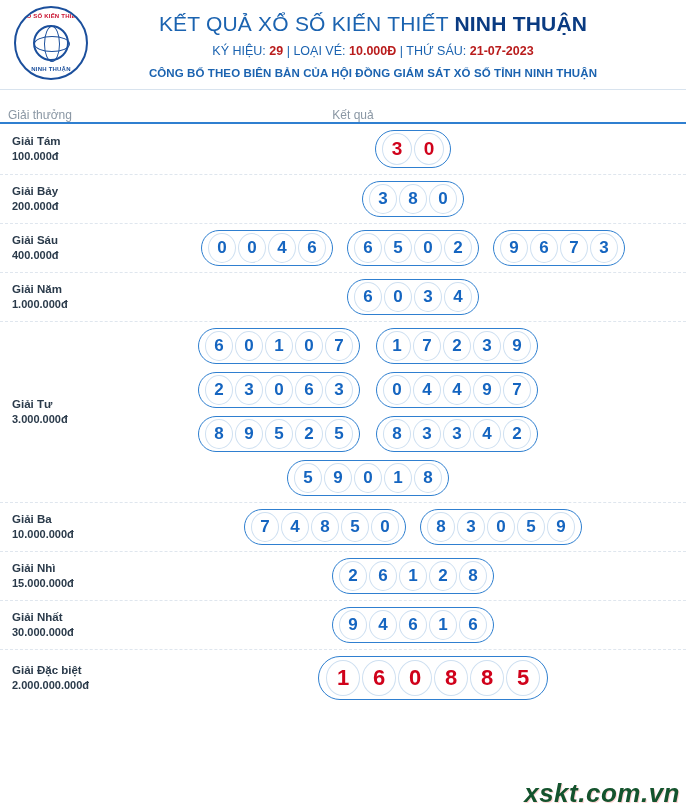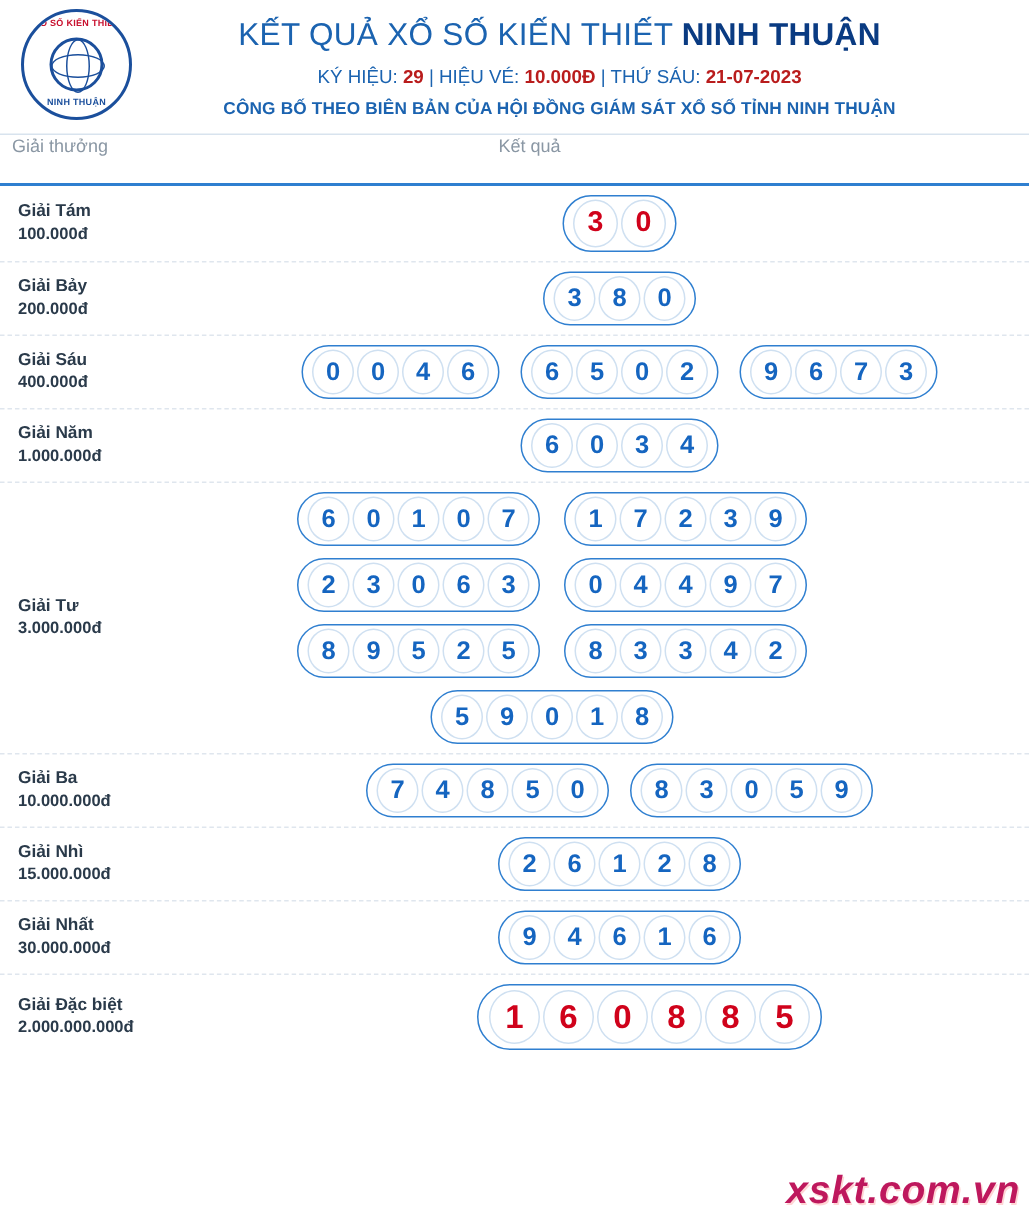--- a/index.html
+++ b/index.html
@@ -97,21 +97,21 @@
     font-size: 11.5px;
     color: #1b63b0;
     font-weight: bold;
     letter-spacing: .1px;
     text-align: center;
   }
 
   
   .table-head {
     display: flex;
-    align-items: flex-start;
+    align-items: flex-end;
     height: 34px;
     border-bottom: 2px solid #2f7fd0;
     padding: 0 8px;
     font-size: 12px;
     color: #8a97a4;
   }
   .th-prize { width: 150px; flex: none; }
   .th-result { flex: 1; text-align: center; padding-right: 130px; }
 
   
@@ -197,21 +197,21 @@
   }
 
   
   .watermark {
     position: absolute;
     right: 6px;
     bottom: 2px;
     font-size: 26px;
     font-weight: bold;
     font-style: italic;
-    color: #be185d;
+    color: #14532d;
     letter-spacing: .5px;
     text-shadow: 1px 1px 0 #ffd5d5;
   }
 </style>
 </head>
 <body>
 
 <div id="page">
 
   <div class="header">
@@ -225,21 +225,21 @@
 
     <div class="title-block">
       <div class="main-title">
         <span>KẾT QUẢ XỔ SỐ KIẾN THIẾT</span>
         <b>NINH THUẬN</b>
       </div>
       <div class="sub-line">
         <span>KÝ HIỆU:</span>
         <b>29</b>
         <span>|</span>
-        <span>HIỆU VÉ:</span>
+        <span>LOẠI VÉ:</span>
         <b>10.000Đ</b>
         <span>|</span>
         <span>THỨ SÁU:</span>
         <b>21-07-2023</b>
       </div>
       <div class="note-line">CÔNG BỐ THEO BIÊN BẢN CỦA HỘI ĐỒNG GIÁM SÁT XỔ SỐ TỈNH NINH THUẬN</div>
     </div>
   </div>
 
   <div class="table-head">

